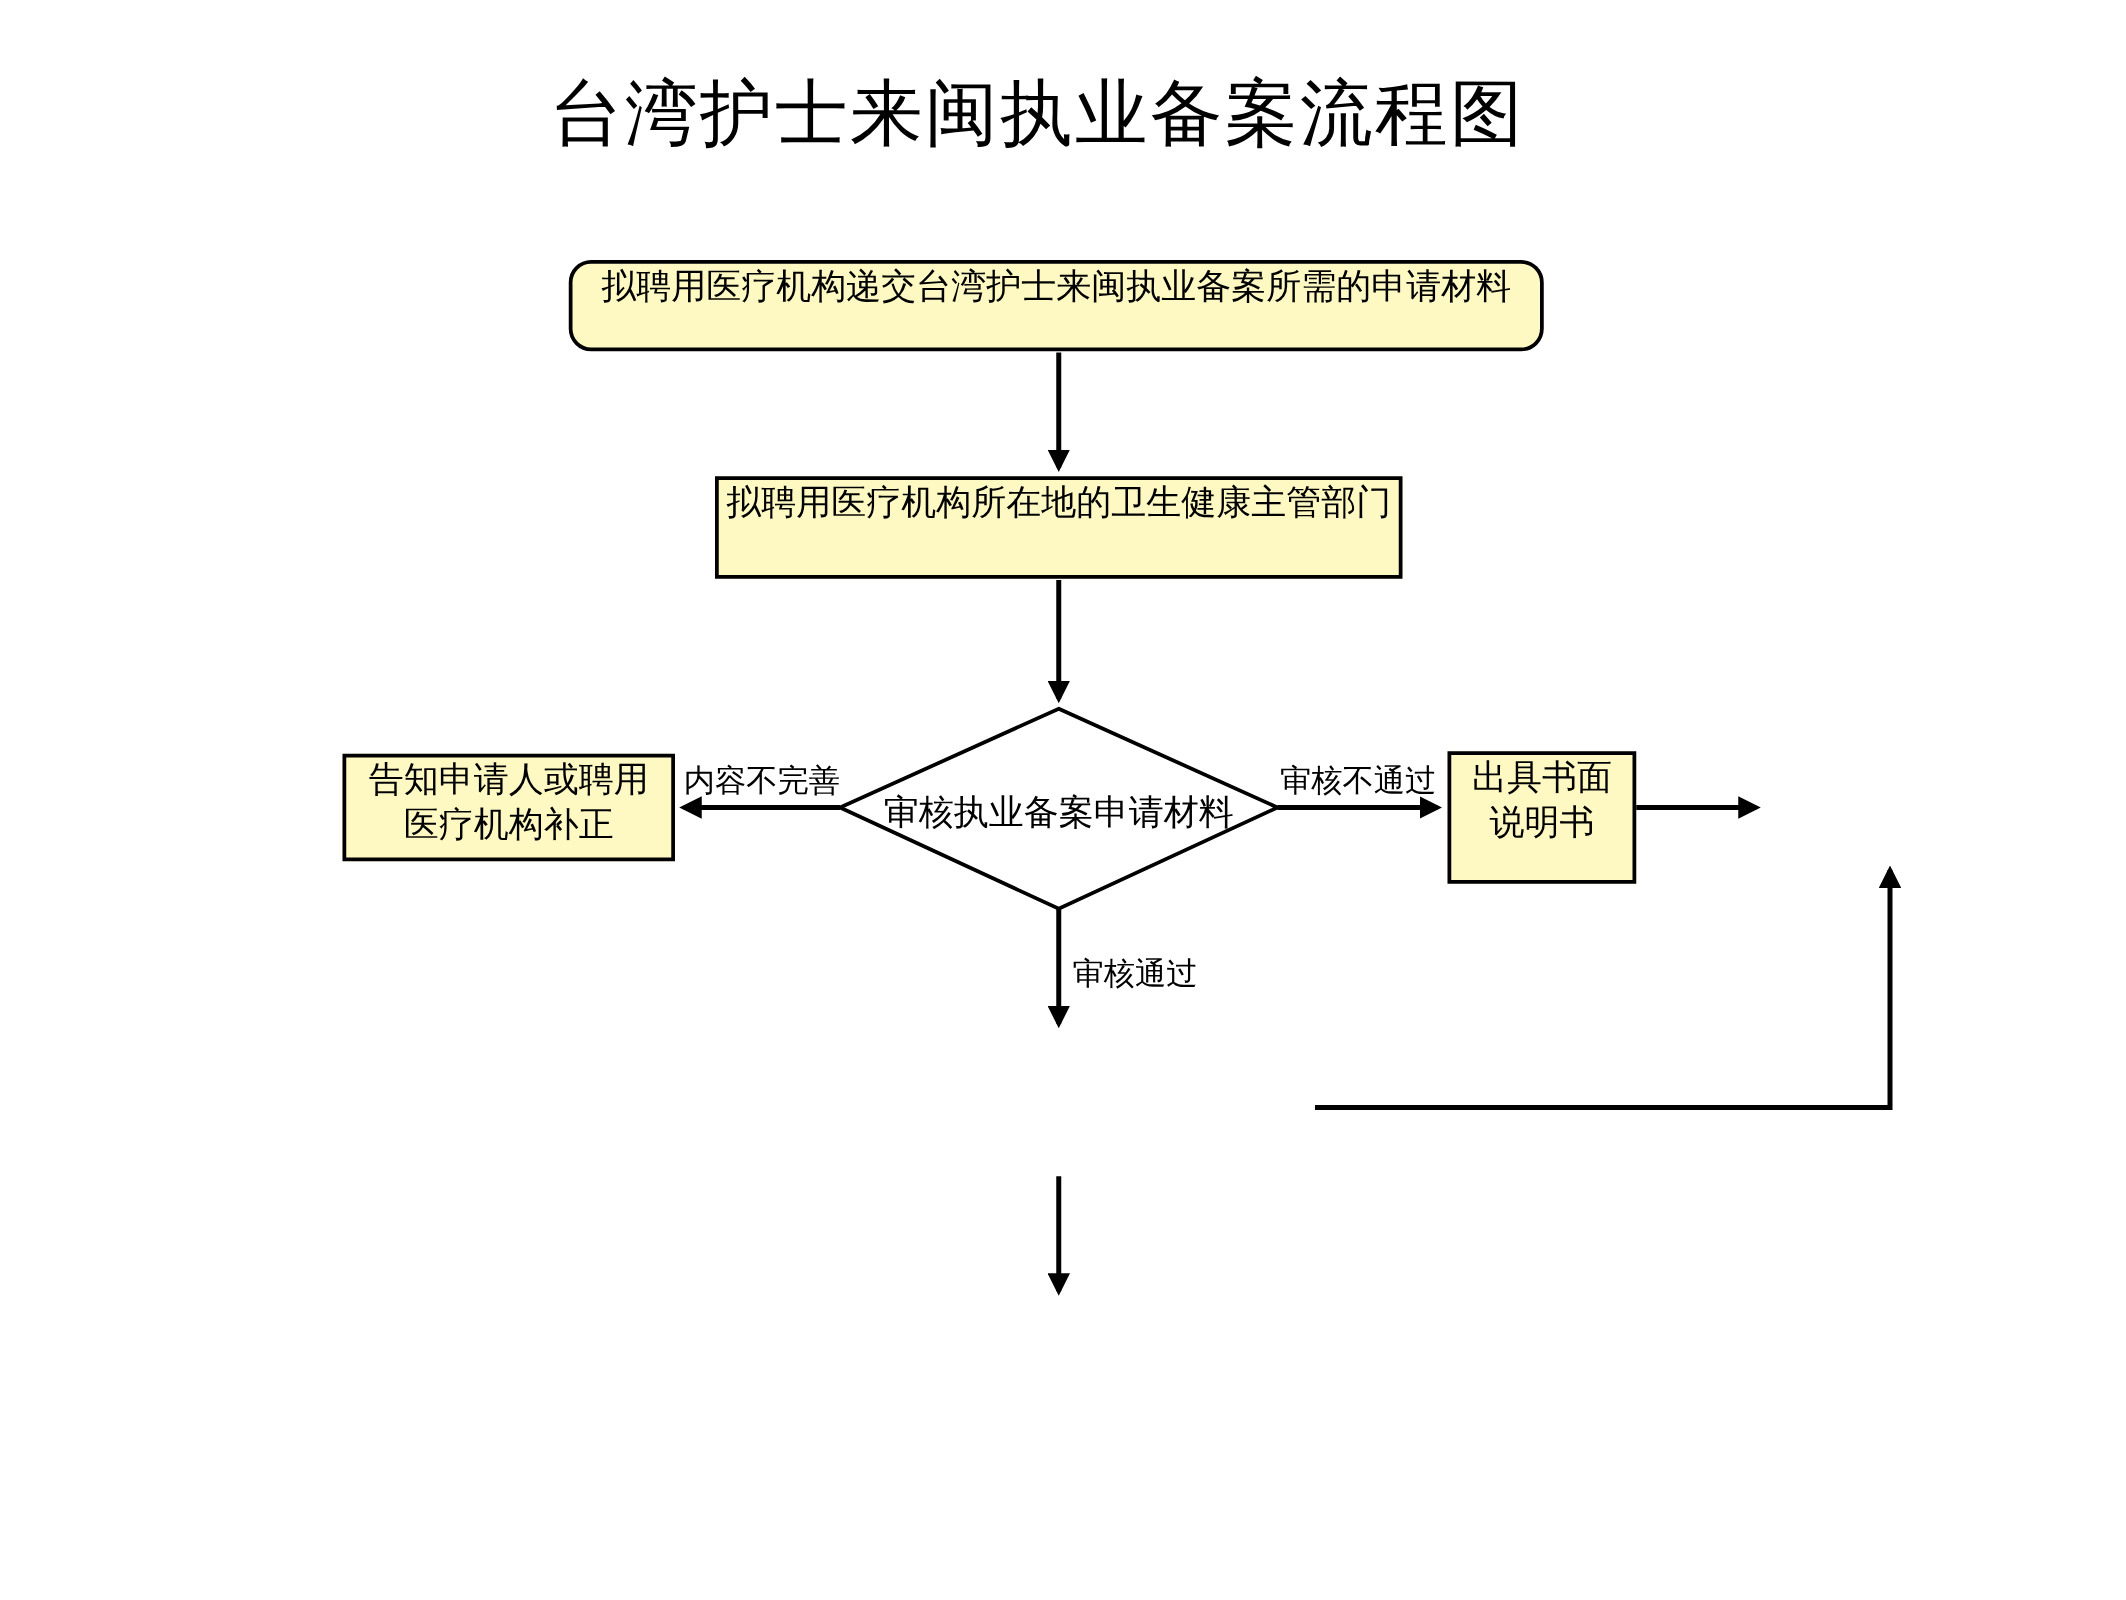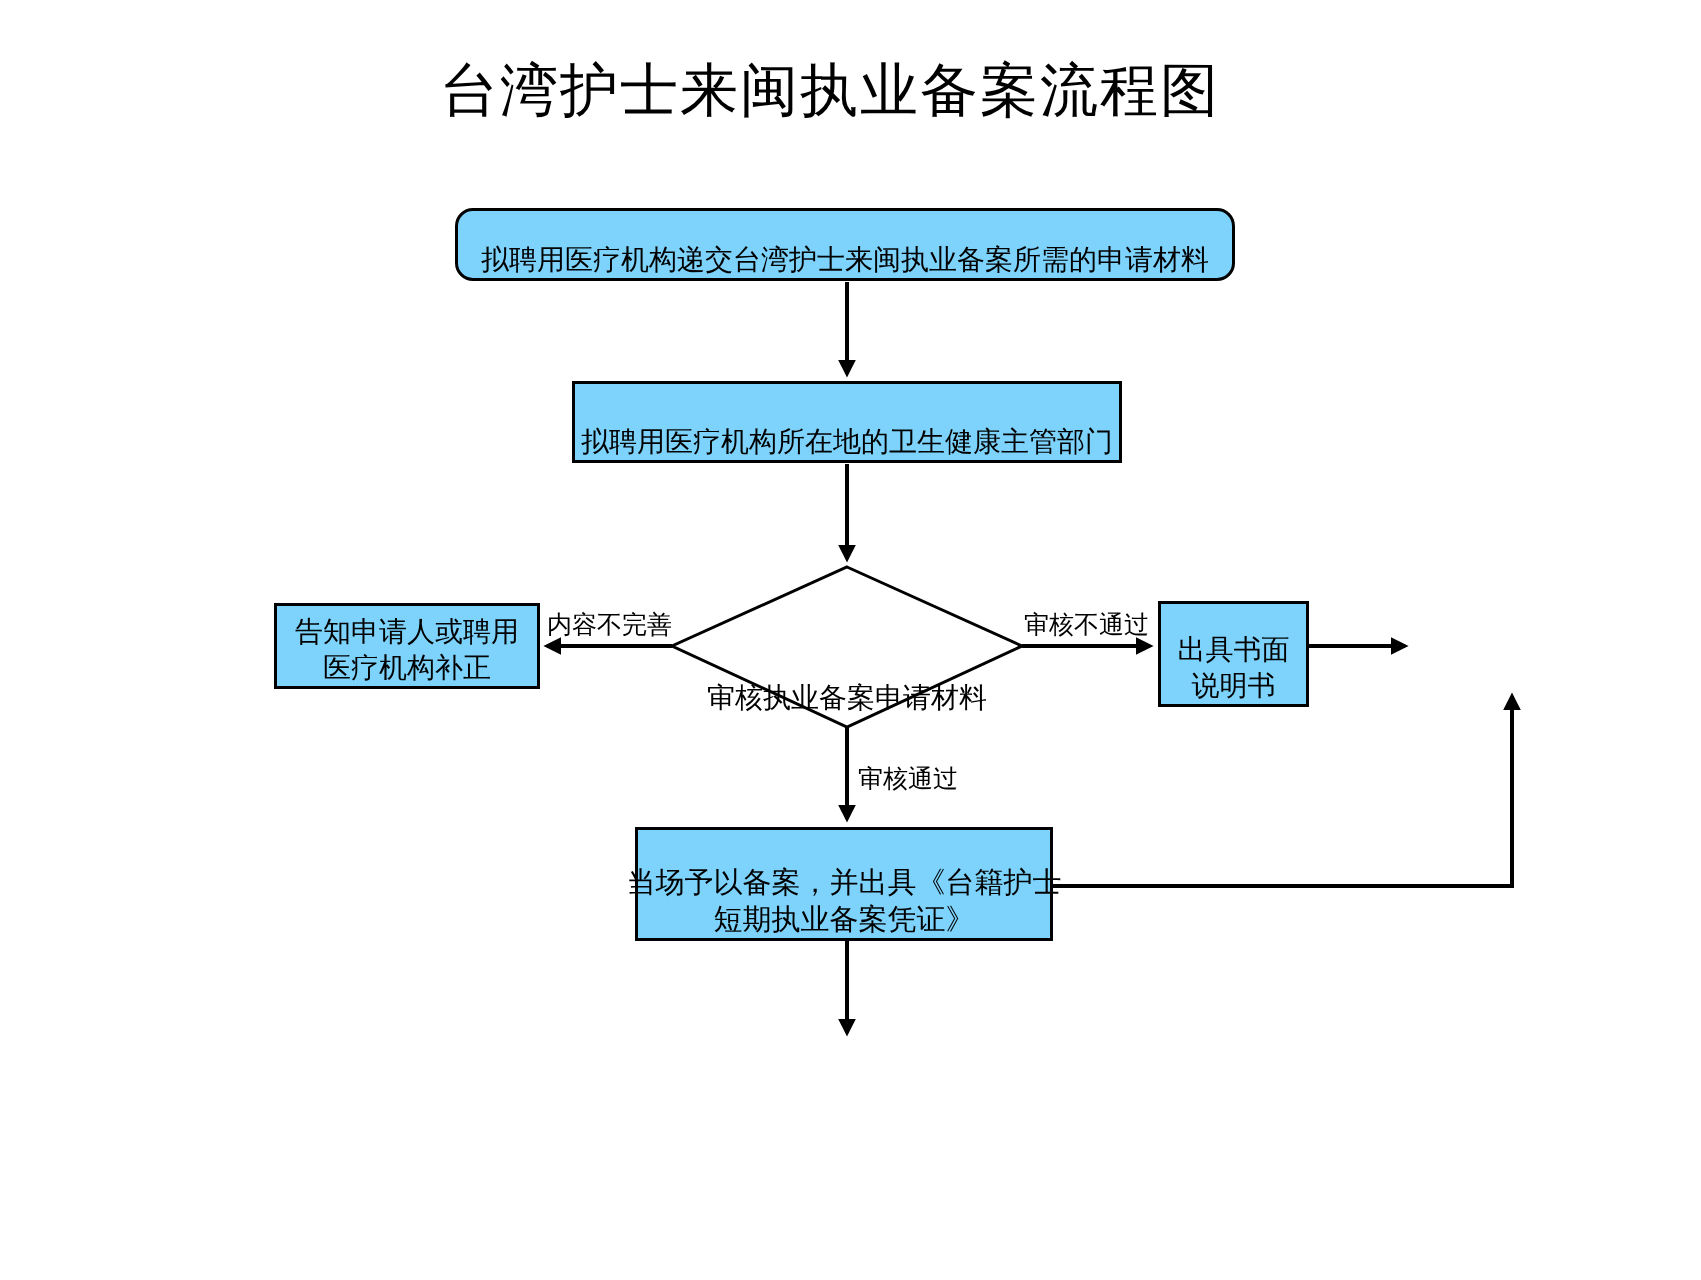--- a/index.html
+++ b/index.html
@@ -17,39 +17,39 @@
     text-align:right;
     font-family:"Liberation Serif", serif;
     font-weight:400;
     font-size:58px;
     letter-spacing:2px;
     white-space:nowrap;
   }
   .node{
     position:absolute;
     border:3px solid #000;
-    background:#7dd3fc;
+    background:#fef9c3;
     box-sizing:border-box;
     display:flex;flex-direction:column;
-    align-items:center;justify-content:flex-end;
+    align-items:center;justify-content:flex-start;
     text-align:center;
     font-size:28px;
     line-height:1.28;
   }
   .node span{display:block;white-space:nowrap;}
   #n-submit   {left:455px; top:208px; width:780px; height:73px; border-radius:18px;}
   #n-authority{left:572px; top:381px; width:550px; height:82px;}
   #n-notify   {left:274px; top:603px; width:266px; height:86px;}
   #n-statement{left:1158px;top:601px; width:151px; height:106px;}
   #n-applicant{left:1413px;top:604px; width:198px; height:85px;}
   #n-record   {left:635px; top:827px; width:418px; height:114px; font-size:29px;}
   #n-report   {left:633px; top:1041px;width:428px; height:78px;}
   .diamond-label{
     position:absolute;left:672px;top:631px;width:350px;
-    text-align:center;font-size:28px;white-space:nowrap;margin-top:48px;
+    text-align:center;font-size:28px;white-space:nowrap;
   }
   .edge-label{
     position:absolute;
     font-size:25px;
     white-space:nowrap;
   }
   #lbl-incomplete{left:547px;  top:608px;}
   #lbl-fail      {left:1024px; top:608px;}
   #lbl-pass      {left:858px;  top:762px;}
 </style>
@@ -93,23 +93,19 @@
     <span>告知申请人或聘用</span>
     <span>医疗机构补正</span>
   </div>
 
   <div class="node" id="n-statement">
     <span>出具书面</span>
     <span>说明书</span>
   </div>
 
 
-  <div class="node" id="n-record">
-    <span>当场予以备案，并出具《台籍护士</span>
-    <span>短期执业备案凭证》</span>
-  </div>
 
 
   <div class="edge-label" id="lbl-incomplete">内容不完善</div>
   <div class="edge-label" id="lbl-fail">审核不通过</div>
   <div class="edge-label" id="lbl-pass">审核通过</div>
 
 </div>
 
 </body></html>

